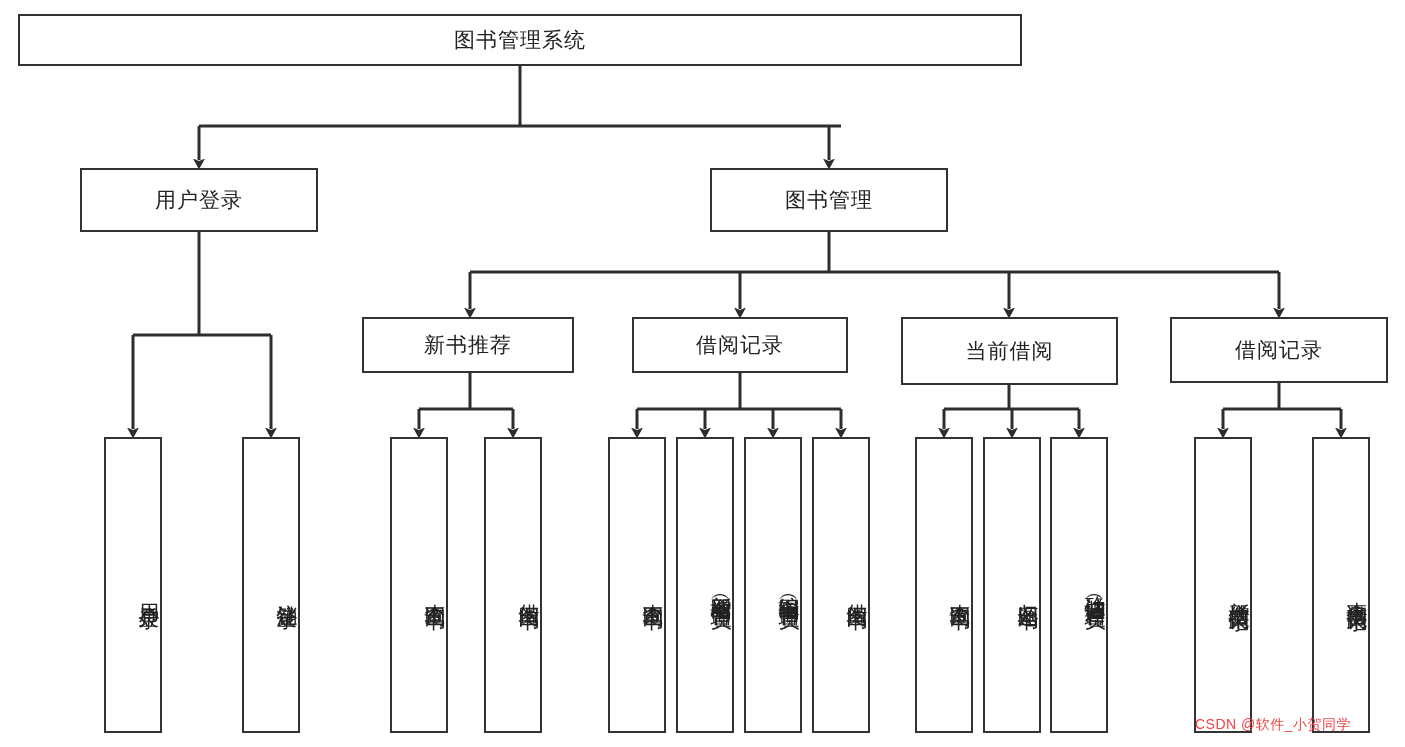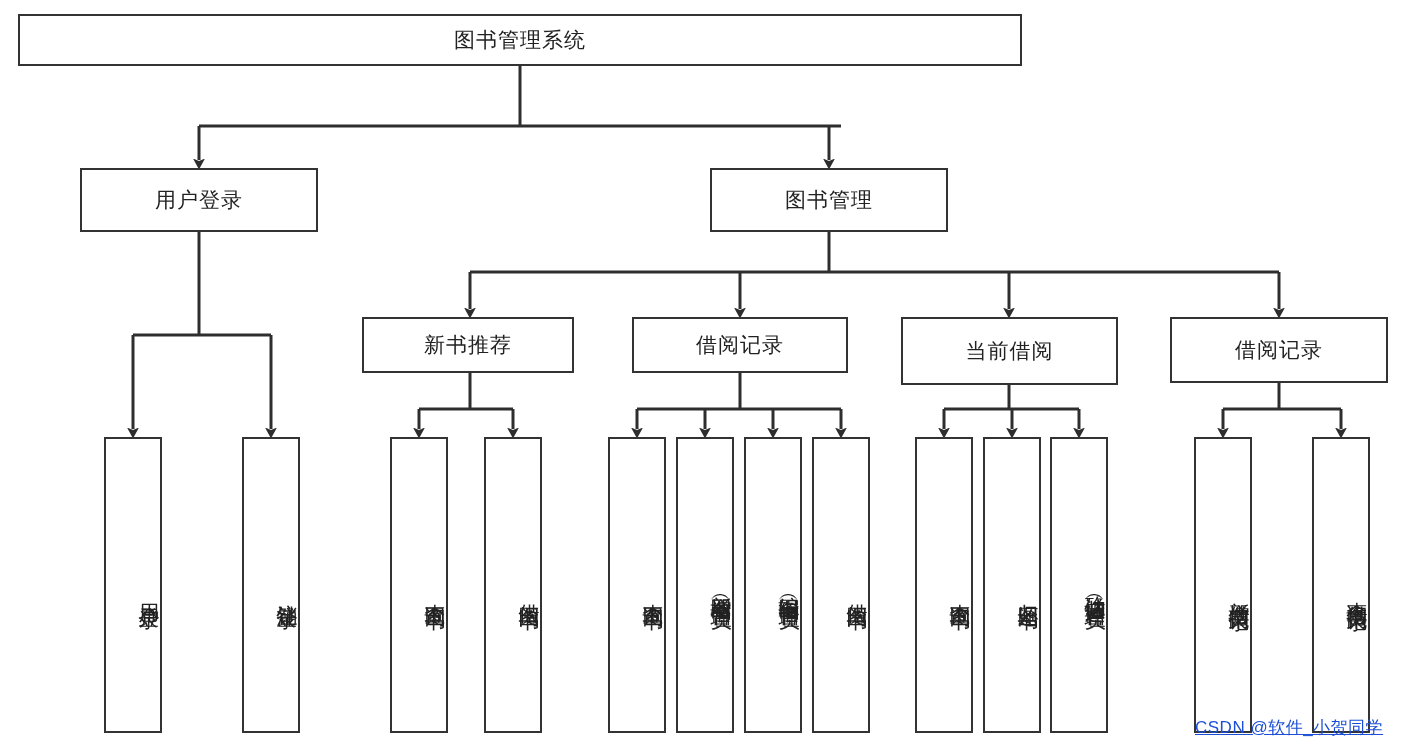--- a/index.html
+++ b/index.html
@@ -49,25 +49,24 @@
     justify-content: center;
     padding-top: 12px;
     line-height: 1.05;
   }
   .node.v.tall {
     align-items: flex-start;
     padding-top: 6px;
   }
   .watermark {
     position: absolute;
-    font-size: 17px;
-    color: #1d4ed8;
+    font-size: 14px;
+    color: #ef4444;
     white-space: nowrap;
     letter-spacing: 0.5px;
-    text-decoration: underline;
   }
 </style>
 </head>
 <body>
 
 <div id="canvas">
 
   <svg id="edges" viewBox="0 0 1405 747" width="1405" height="747" xmlns="http://www.w3.org/2000/svg">
     <defs>
       <marker id="arrow" markerWidth="11" markerHeight="12" refX="1.5" refY="6" orient="auto" markerUnits="userSpaceOnUse">

